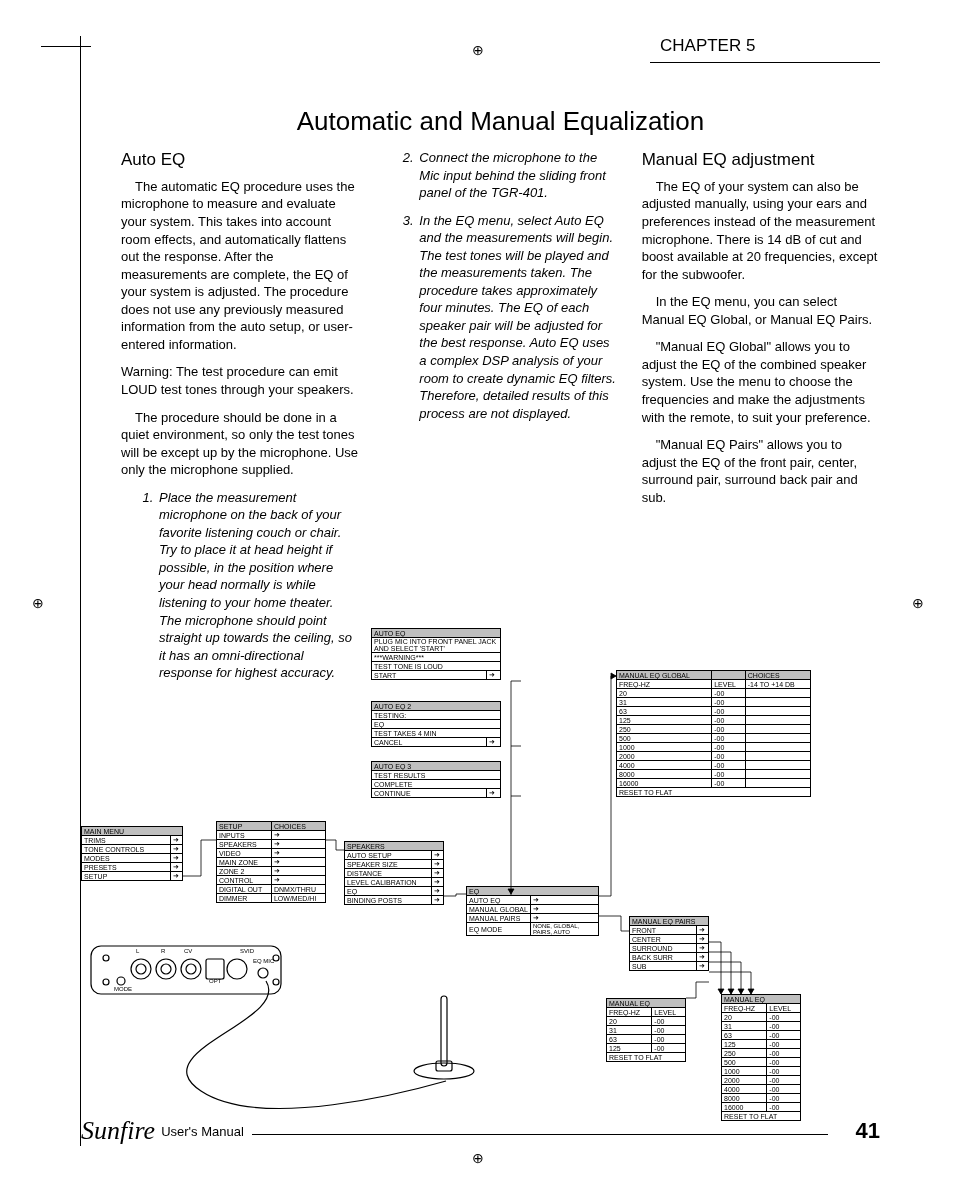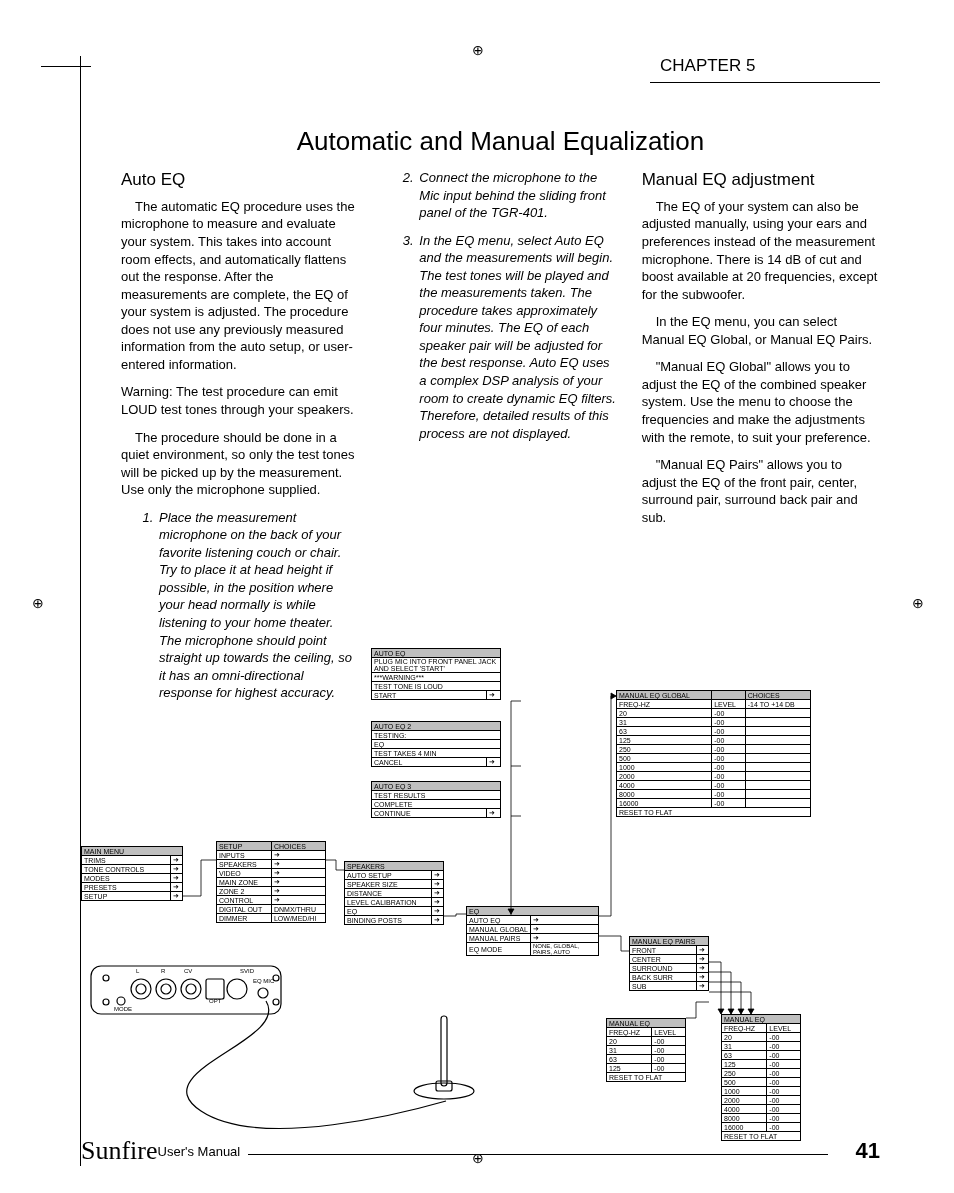--- a/index.html
+++ b/index.html
@@ -4,39 +4,39 @@
 <style>
   * { box-sizing: border-box; margin: 0; padding: 0; }
   body {
     font-family: Arial, Helvetica, sans-serif;
     background: #fff;
     width: 954px;
     height: 1193px;
     position: relative;
     color: #000;
   }
-  .page { position: absolute; left: 80px; top: 56px; width: 800px; height: 1110px; border-left: 1px solid #000; padding-left: 40px; padding-top: 70px; }
+  .page { position: absolute; left: 80px; top: 36px; width: 800px; height: 1110px; border-left: 1px solid #000; padding-left: 40px; padding-top: 70px; }
   .crop-mark { position: absolute; }
   .cm-center-top { left: 472px; top: 42px; font-size: 14px; }
   .cm-center-bot { left: 472px; top: 1150px; font-size: 14px; }
   .cm-left { left: 32px; top: 595px; font-size:14px; }
   .cm-right { left: 912px; top: 595px; font-size:14px; }
 
   .chapter-bar { position: absolute; right: 0; top: 0; width: 230px; border-bottom: 1px solid #000; padding-bottom: 6px; font-size: 17px; text-align: left; padding-left: 10px;}
   .chapter-rule { position: absolute; left: -40px; top: 10px; width: 50px; border-top: 1px solid #000;}
   h1 { font-size: 26px; font-weight: normal; margin-bottom: 12px; text-align: center; }
   .cols { display: flex; gap: 22px; }
   .col { flex: 1; font-size: 13px; line-height: 1.35; }
   .col h2 { font-size: 17px; font-weight: normal; margin-bottom: 6px; }
   .col p { margin-bottom: 10px; text-indent: 14px; }
   .col .warn { text-indent: 0; }
   ol { list-style: decimal; padding-left: 36px; }
   ol li { margin-bottom: 10px; font-size: 13px; line-height: 1.35; padding-left:2px;font-style:italic;}
   .footer { position: absolute; bottom: 0; left: 0; right: 0; display: flex; align-items: center; }
-  .brand { font-family: "Brush Script MT", cursive; font-size: 26px; margin-right: 0; }
+  .brand { font-family: "Brush Script MT", cursive; font-size: 26px; font-style: italic; margin-right: 6px; }
   .um { font-size: 13px; }
   .footer-line { flex:1; border-top:1px solid #000; margin-left: 8px; margin-right: 8px; position: relative; top: 3px;}
   .pagenum { font-size: 22px; font-weight: bold; margin-left: 20px; }
 
   
   .menu { border: 1px solid #000; border-collapse: collapse; font-size: 7px; background: #fff; position: absolute; }
   .menu td, .menu th { border: 1px solid #000; padding: 0 2px; height:9px; white-space: nowrap; }
   .menu .hdr { background: #bfbfbf; }
   .arrow::after { content: "➜"; font-size: 7px; }
 
@@ -55,21 +55,21 @@
   <div class="chapter-rule"></div>
   <div class="chapter-bar">CHAPTER 5</div>
 
   <h1>Automatic and Manual Equalization</h1>
 
   <div class="cols">
     <div class="col">
       <h2>Auto EQ</h2>
       <p>The automatic EQ procedure uses the microphone to measure and evaluate your system. This takes into account room effects, and automatically flattens out the response. After the measurements are complete, the EQ of your system is adjusted. The procedure does not use any previously measured information from the auto setup, or user-entered information.</p>
       <p class="warn">Warning: The test procedure can emit LOUD test tones through your speakers.</p>
-      <p>The procedure should be done in a quiet environment, so only the test tones will be picked up by the measurement. Use only the microphone supplied.</p>
+      <p>The procedure should be done in a quiet environment, so only the test tones will be except up by the microphone. Use only the microphone supplied.</p>
       <ol>
         <li>Place the measurement microphone on the back of your favorite listening couch or chair. Try to place it at head height if possible, in the position where your head normally is while listening to your home theater. The microphone should point straight up towards the ceiling, so it has an omni-directional response for highest accuracy.</li>
       </ol>
     </div>
     <div class="col">
       <ol start="2">
         <li>Connect the microphone to the Mic input behind the sliding front panel of the TGR-401.</li>
         <li>In the EQ menu, select Auto EQ and the measurements will begin. The test tones will be played and the measurements taken. The procedure takes approximately four minutes. The EQ of each speaker pair will be adjusted for the best response. Auto EQ uses a complex DSP analysis of your room to create dynamic EQ filters. Therefore, detailed results of this process are not displayed.</li>
       </ol>
     </div>

